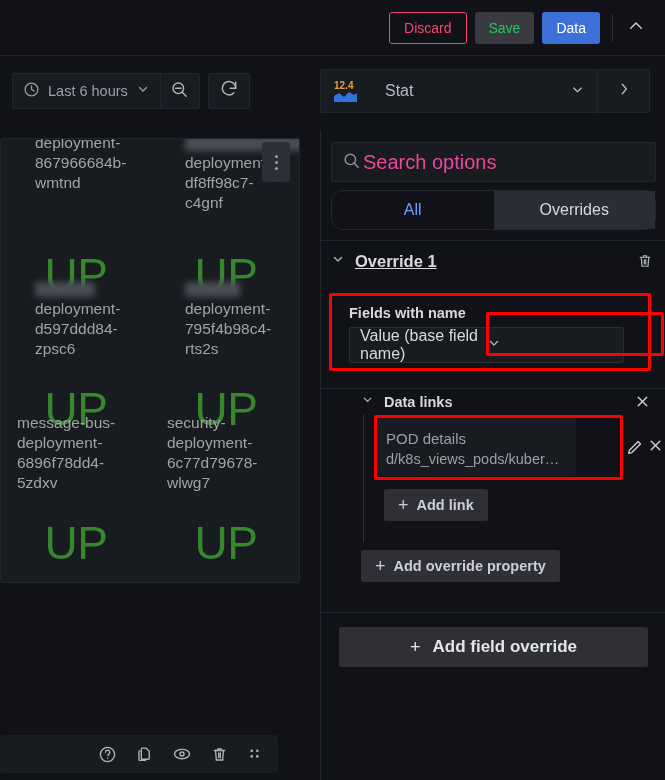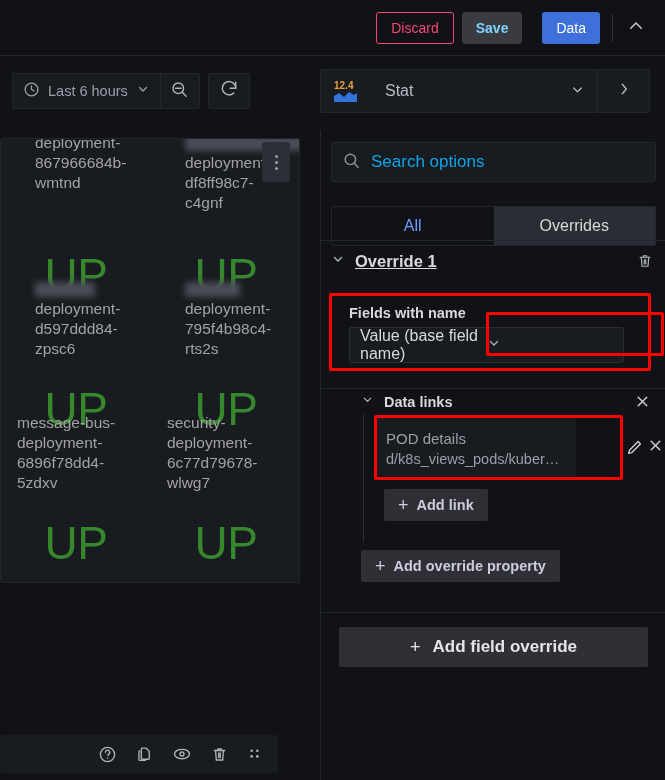--- a/index.html
+++ b/index.html
@@ -25,21 +25,21 @@
     border-radius: 3px; border: none;
     height: 32px; padding: 0 14px;
     cursor: pointer; display: flex; align-items: center; justify-content: center;
     white-space: nowrap;
   }
   .btn-discard {
     background: transparent; color: #f5486f;
     border: 1px solid #f5486f;
     margin-right: 8px;
   }
-  .btn-save { background: #3a3b41; color: #7dd3fc; margin-right: 20px; font-weight: bold; }
+  .btn-save { background: #3a3b41; color: #22c55e; margin-right: 8px; }
   .btn-apply { background: #3d71d9; color: #ffffff; }
   .topbar-divider {
     width: 1px; height: 28px; background: #2e3036; margin: 0 6px 0 12px;
   }
   .chev-btn {
     width: 34px; height: 32px; background: transparent; border: none;
     display: flex; align-items: center; justify-content: center; cursor: pointer;
   }
 
   
@@ -146,25 +146,25 @@
   
   .rightpane {
     position: absolute; left: 320px; top: 130px; width: 345px; height: 650px;
     background: #111217; border-left: 1px solid #24262e;
   }
   .search-box {
     position: absolute; left: 10px; top: 12px; width: 325px; height: 40px;
     background: #181b1f; border: 1px solid #24262e; border-radius: 2px;
     display: flex; align-items: center; padding: 0 10px; cursor: text;
   }
-  .search-ph { color: #0ea5e9; font-size: 17px; margin-left: 10px; }
+  .search-ph { color: #ec4899; font-size: 20px; margin-left: 2px; }
 
   .tabs {
     position: absolute; left: 10px; top: 60px; width: 325px; height: 40px;
-    border: 1px solid #24262e; border-radius: 2px; display: flex; margin-top: 16px;
+    border: 1px solid #24262e; border-radius: 12px; display: flex;
   }
   .tab {
     flex: 1; display: flex; align-items: center; justify-content: center;
     font-size: 16px; cursor: pointer;
   }
   .tab-all { color: #6e9fff; }
   .tab-ovr { color: #d8d9da; background: #2a2d34; }
 
   .hl {
     position: absolute; border: 3px solid #ff0000; border-radius: 2px;

